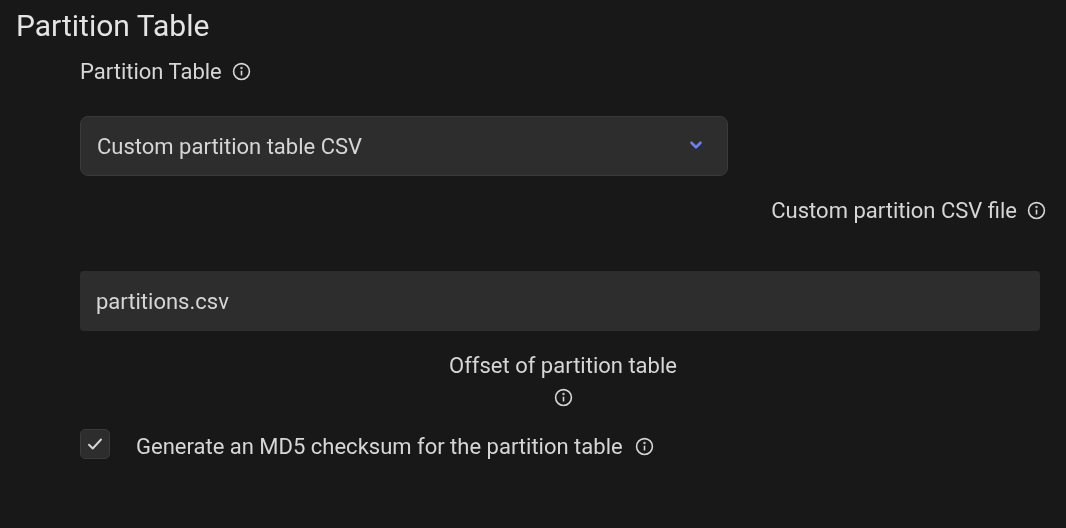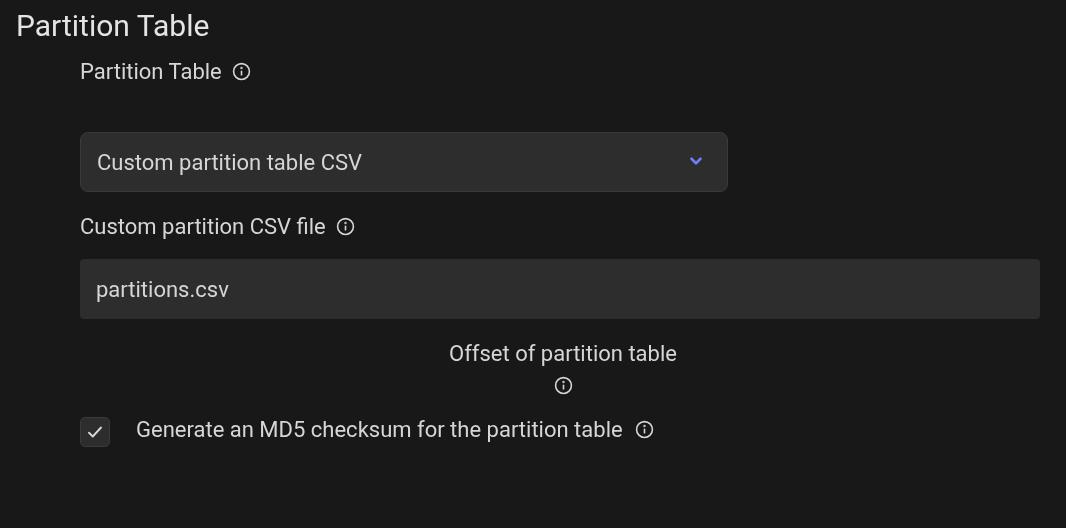--- a/index.html
+++ b/index.html
@@ -36,21 +36,21 @@
     .info-icon {
       display: inline-flex;
       align-items: center;
       justify-content: center;
     }
     .info-icon svg {
       width: 19px;
       height: 19px;
     }
     .select-wrap {
-      margin-top: 48px;
+      margin-top: 32px;
       width: 648px;
     }
     .select-box {
       width: 100%;
       height: 60px;
       background: #2d2d2d;
       border: 1px solid #3a3a3a;
       border-radius: 8px;
       display: flex;
       align-items: center;
@@ -58,49 +58,50 @@
       padding: 0 22px 0 16px;
       font-size: 22px;
       color: #d6d6d6;
       cursor: pointer;
     }
     .select-chevron svg {
       width: 18px;
       height: 18px;
     }
     .text-input-wrap {
-      margin-top: 20px;
+      margin-top: 48px;
       width: 960px;
     }
     .text-input {
       width: 100%;
       height: 60px;
       background: #2d2d2d;
       border: none;
       border-radius: 4px;
       padding: 0 16px;
       font-size: 22px;
       color: #d6d6d6;
       font-family: inherit;
       outline: none;
     }
     .text-input::placeholder {
       color: #888;
     }
     .label-after-select {
       margin-top: 22px;
+      justify-content: flex-end;
     }
     .label-after-input {
       margin-top: 22px;
       flex-direction: column;
     }
     .checkbox-row {
       margin-top: 22px;
       display: flex;
-      align-items: flex-start;
+      align-items: flex-end;
       gap: 26px;
     }
     .checkbox-box {
       width: 30px;
       height: 30px;
       background: #2d2d2d;
       border: 1px solid #3a3a3a;
       border-radius: 5px;
       display: flex;
       align-items: center;

